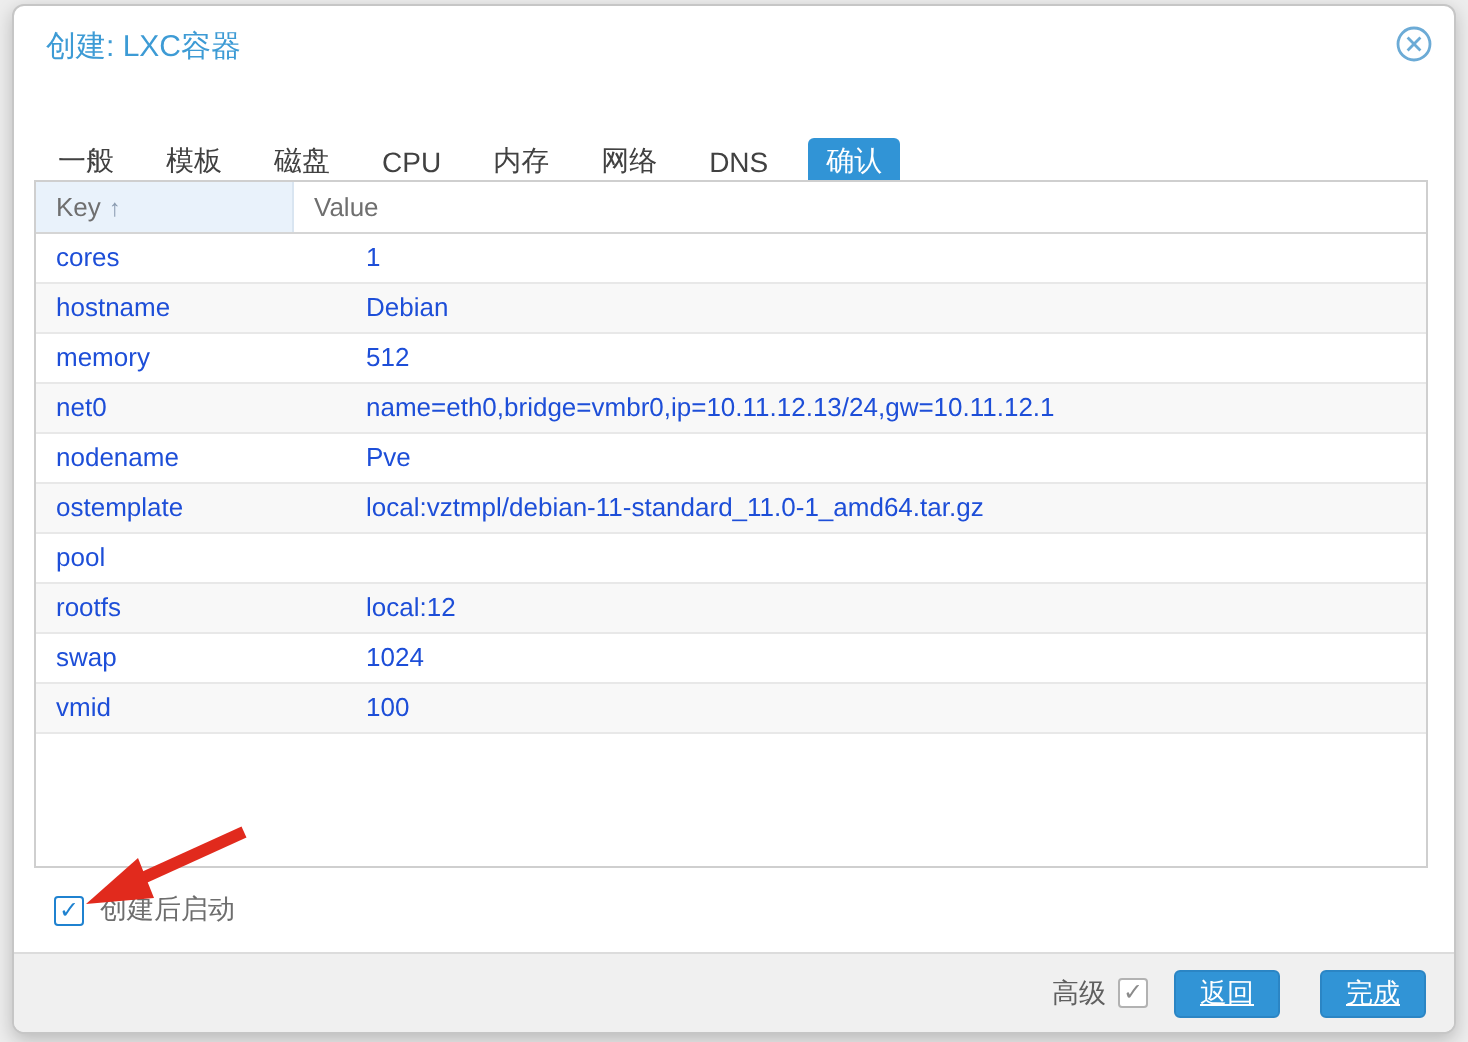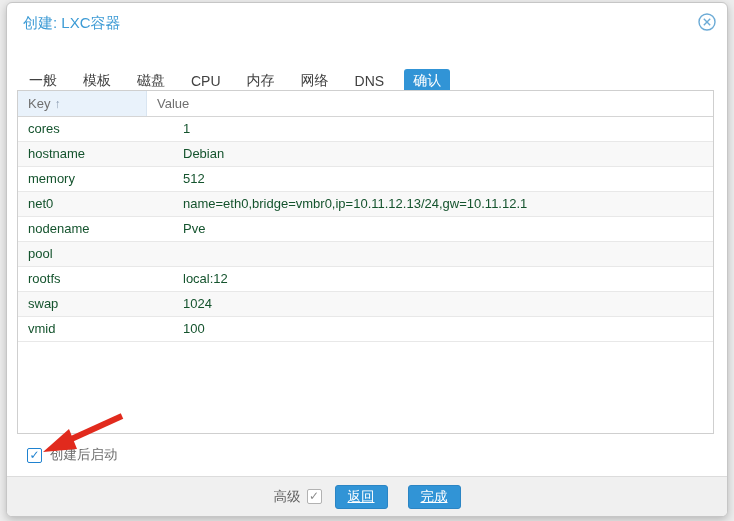--- a/index.html
+++ b/index.html
@@ -57,21 +57,21 @@
   .gh-key {
     width:129px; padding-left:10px;
     background:#e9f2fb;
     border-right:1px solid #d9e5f1;
   }
   .gh-value { flex:1; padding-left:10px; }
   .sort-arrow { color:#8a9bb0; margin-left:4px; font-size:12px; }
   .grid-row {
     display:flex; height:25px; line-height:24px;
     border-bottom:1px solid #e8e8e8;
-    color:#14532d; cursor:default;
+    color:#1d4ed8; cursor:default;
   }
   .grid-row:nth-child(even) { background:#f8f8f8; }
   .gr-key { width:155px; padding-left:10px; white-space:nowrap; }
   .gr-value { flex:1; padding-left:10px; white-space:nowrap; overflow:hidden; }
   
   .cb {
     display:inline-block; width:15px; height:15px;
     background:#fff; border-radius:2px;
     text-align:center; vertical-align:middle;
     line-height:13px; font-size:12px; cursor:pointer;
@@ -84,21 +84,21 @@
     display:flex; align-items:center; gap:8px;
   }
   .start-label { font-size:13.5px; color:#6e6e6e; }
   
   .arrow-svg { position:absolute; left:0; top:0; width:130px; height:70px; pointer-events:none; }
   .arrow-wrap { position:absolute; left:24px; top:400px; width:130px; height:70px; pointer-events:none; }
   
   .footer {
     position:absolute; left:0; right:0; bottom:0; height:40px;
     background:#f0f0f0; border-top:1px solid #dcdcdc;
-    display:flex; align-items:center; justify-content:center;
+    display:flex; align-items:center; justify-content:flex-end;
     padding:0 14px;
   }
   .adv-label { font-size:13.5px; color:#5f5f5f; margin-right:6px; }
   .footer .cb-gray { margin-right:13px; }
   .btn {
     min-width:50px; height:24px;
     background:#3194d6; border:1px solid #2b85c4; border-radius:3px;
     color:#ffffff; font-size:13.5px;
     display:flex; align-items:center; justify-content:center;
     padding:0 12px; cursor:pointer;text-decoration:underline;
@@ -153,20 +153,24 @@
         </div>
       <div class="grid-row">
           <div class="gr-key">net0</div>
           <div class="gr-value">name=eth0,bridge=vmbr0,ip=10.11.12.13/24,gw=10.11.12.1</div>
         </div>
       <div class="grid-row">
           <div class="gr-key">nodename</div>
           <div class="gr-value">Pve</div>
         </div>
       <div class="grid-row">
+          <div class="gr-key">ostemplate</div>
+          <div class="gr-value">local:vztmpl/debian-11-standard_11.0-1_amd64.tar.gz</div>
+        </div>
+      <div class="grid-row">
           <div class="gr-key">pool</div>
           <div class="gr-value"></div>
         </div>
       <div class="grid-row">
           <div class="gr-key">rootfs</div>
           <div class="gr-value">local:12</div>
         </div>
       <div class="grid-row">
           <div class="gr-key">swap</div>
           <div class="gr-value">1024</div>

